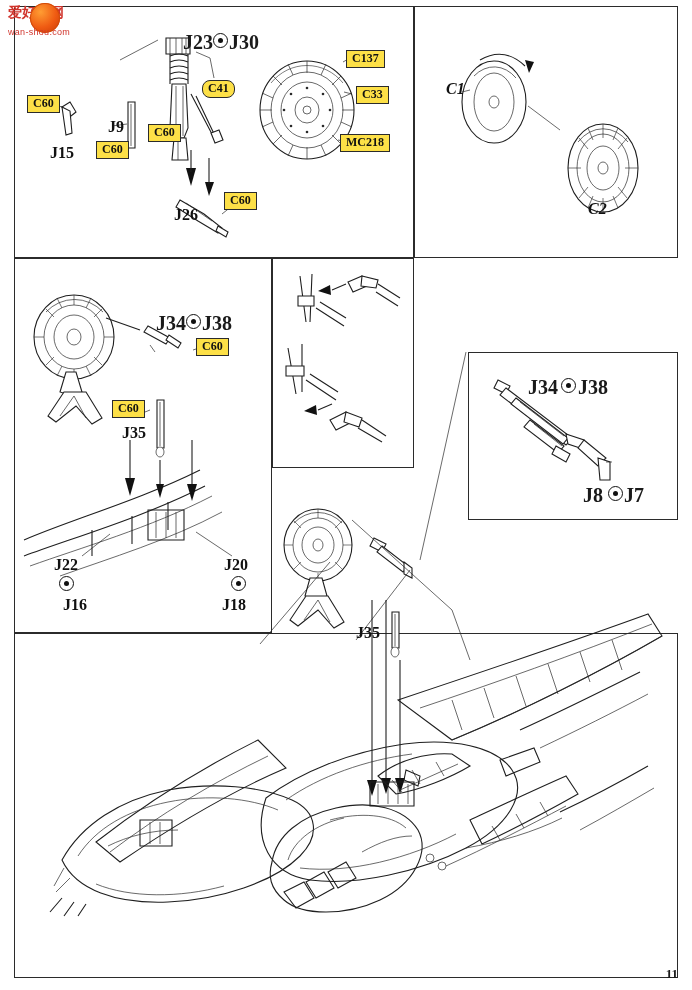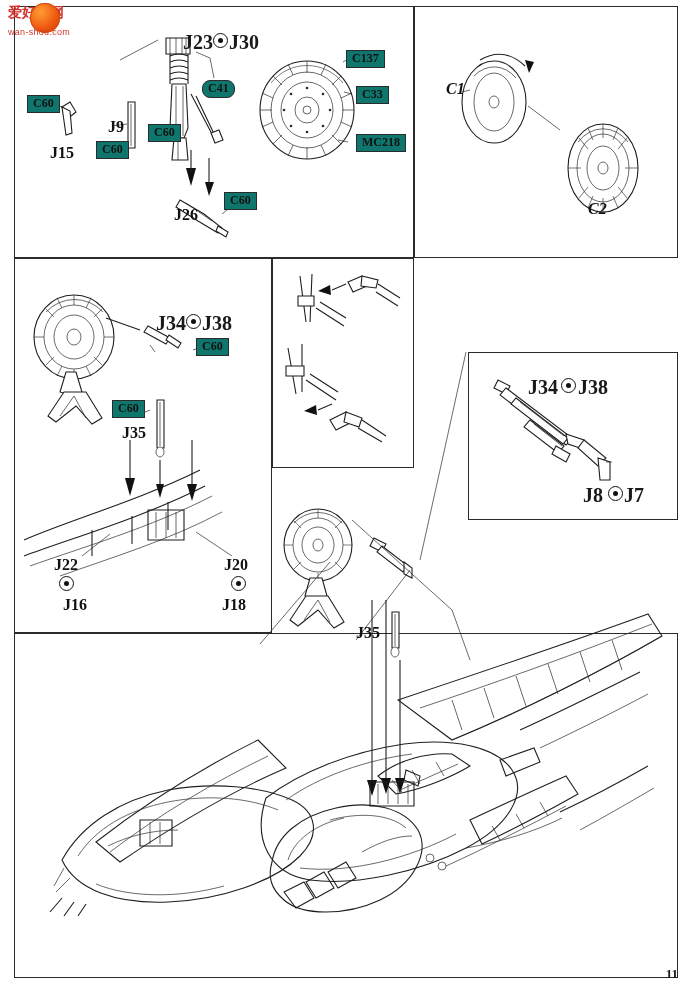--- a/index.html
+++ b/index.html
@@ -19,21 +19,21 @@
   .wm-cn{position:absolute;left:2px;top:2px;font-family:"Liberation Sans",sans-serif;
          font-size:14px;font-weight:bold;color:#d0342c;}
 
   
   .panel{position:absolute;border:1.2px solid #2b2b2b;box-sizing:border-box;background:transparent;}
 
   
   .lbl{position:absolute;font-family:"Liberation Serif",serif;font-size:16px;font-weight:bold;color:#111;white-space:nowrap;}
   .lbl.it{font-style:italic;}
   .boxlbl{position:absolute;font-family:"Liberation Serif",serif;font-size:12px;font-weight:bold;color:#111;
-          border:1px solid #2b2b2b;padding:1px 5px 2px 5px;background:#0f766e;white-space:nowrap;line-height:1.05;}
+          border:1px solid #2b2b2b;padding:1px 5px 2px 5px;background:#fde047;white-space:nowrap;line-height:1.05;}
   .pagenum{position:absolute;right:14px;bottom:8px;font-family:"Liberation Serif",serif;font-size:13px;font-weight:bold;}
 
   
   .dot{position:absolute;width:13px;height:13px;border-radius:50%;border:1.3px solid #111;background:#fff;}
   .dot::after{content:"";position:absolute;left:50%;top:50%;width:5px;height:5px;margin:-2.5px 0 0 -2.5px;
               border-radius:50%;background:#111;}
   .pairlbl{position:absolute;white-space:nowrap;font-family:"Liberation Serif",serif;font-size:20px;font-weight:bold;}
 
   svg{position:absolute;left:0;top:0;overflow:visible;}
   .ln{fill:none;stroke:#1f1f1f;stroke-width:1.1;}
@@ -355,21 +355,21 @@
   <div class="lbl" style="left:108px;top:118px;">J9</div>
   <div class="lbl" style="left:50px;top:144px;">J15</div>
   <div class="lbl" style="left:174px;top:206px;text-align:right;">J26</div>
 
   <div class="boxlbl" style="left:346px;top:50px;">
     <span>C137</span>
   </div>
   <div class="boxlbl" style="left:356px;top:86px;">
     <span>C33</span>
   </div>
-  <div class="boxlbl" style="left:356px;top:134px;">
+  <div class="boxlbl" style="left:340px;top:134px;">
     <span>MC218</span>
   </div>
 
   <div class="lbl it" style="left:446px;top:80px;">C1</div>
   <div class="lbl it" style="left:588px;top:200px;">C2</div>
 
   <div class="pairlbl" style="left:156px;top:312px;">
     <span>J34</span>
   </div>
   <div class="dot" style="left:186px;top:314px;"></div>

